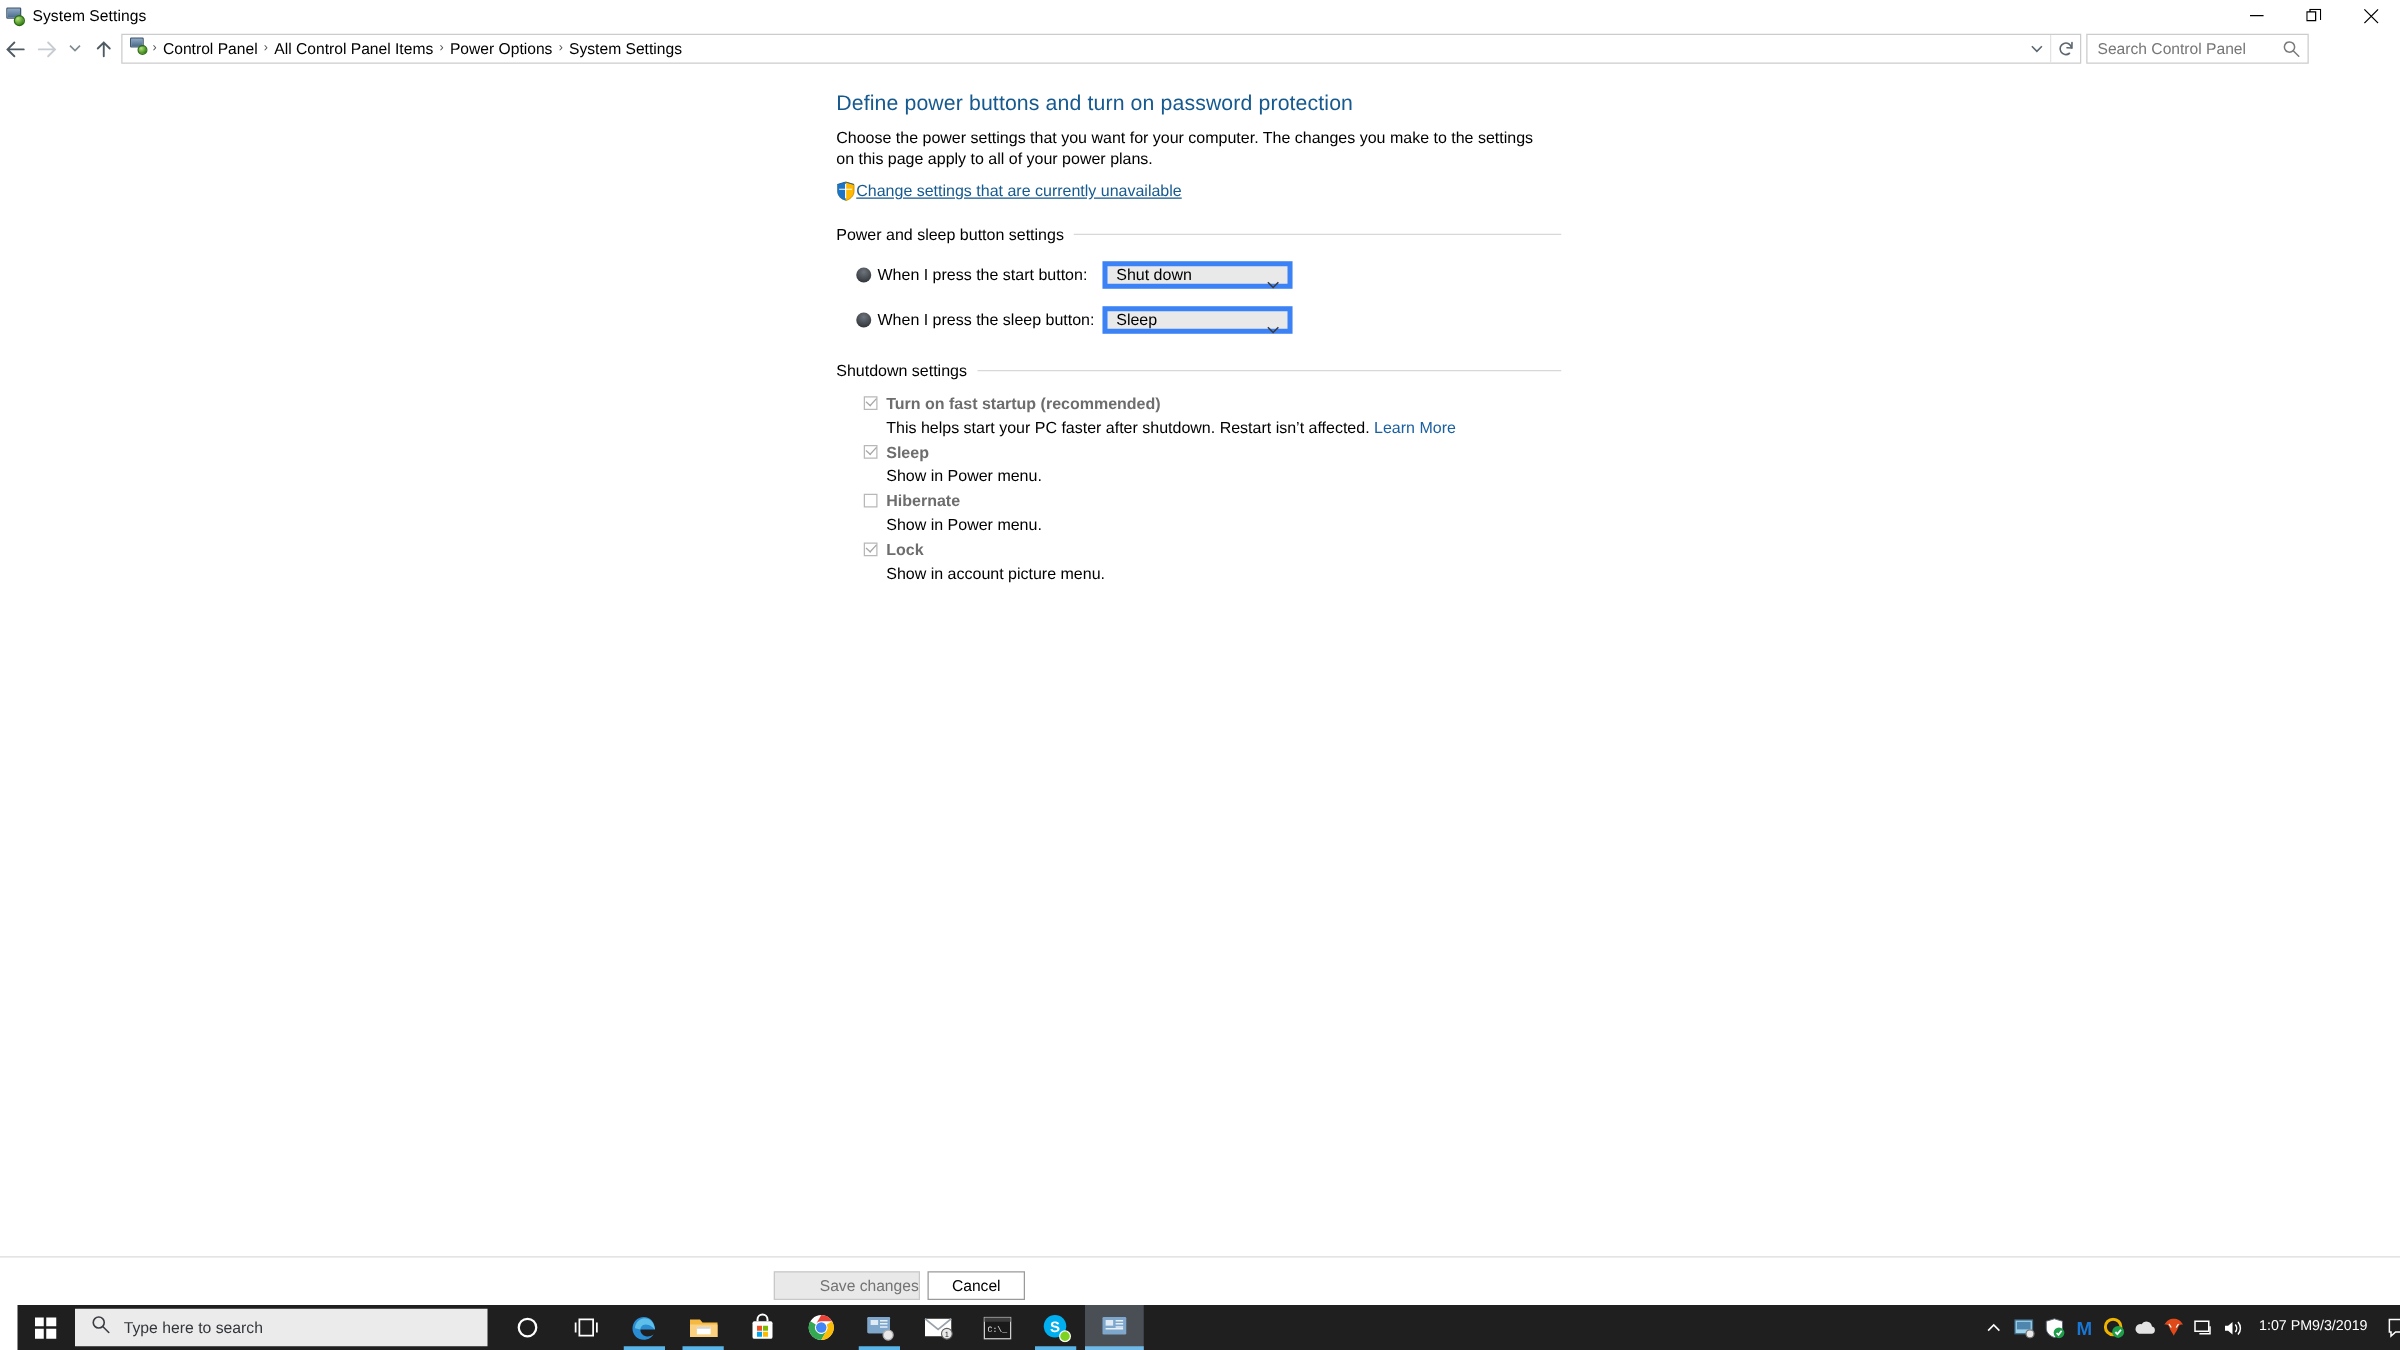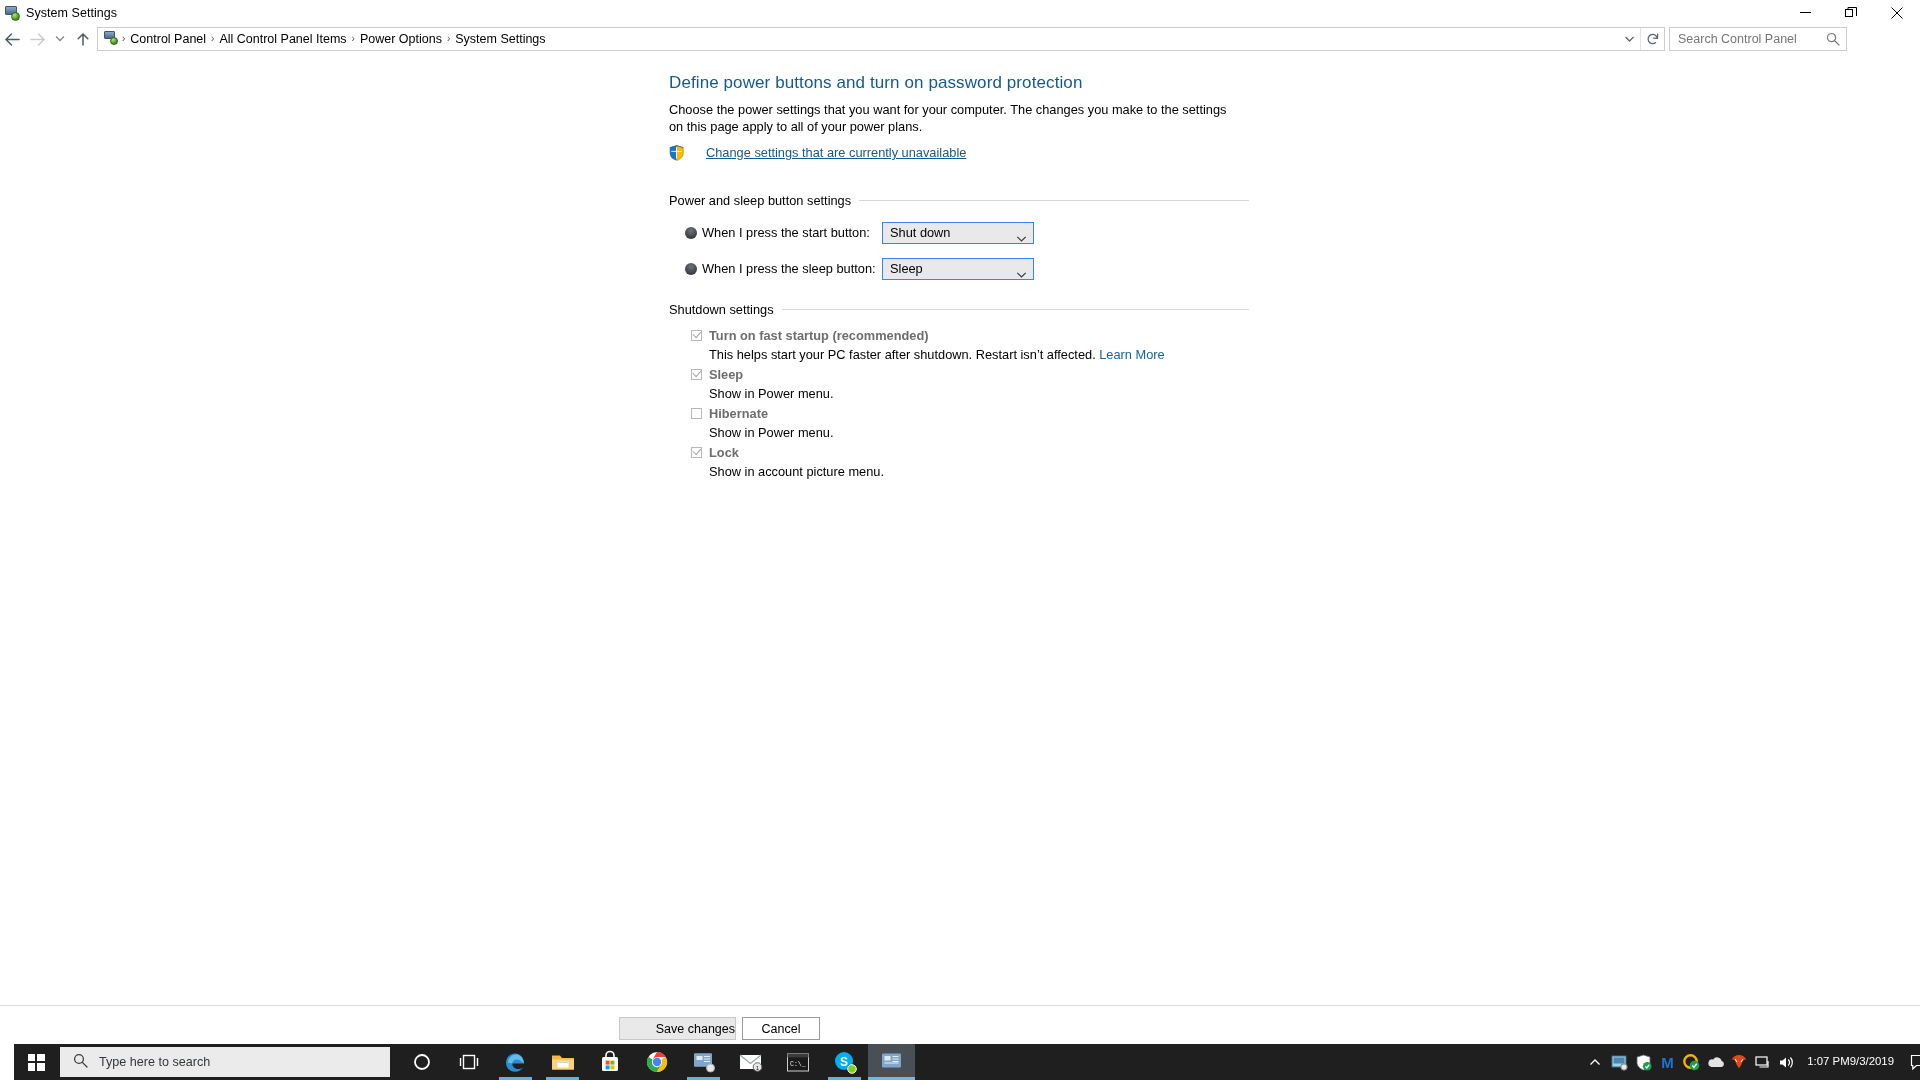--- a/index.html
+++ b/index.html
@@ -192,22 +192,22 @@
   .page-desc {
     font-size: 12.8px;
     color: #000000;
     line-height: 1.32;
     width: 568px;
     margin-bottom: 9px;
   }
   .shield-link {
     display: flex;
     align-items: center;
-    gap: 22px;
-    margin-bottom: 32px;
+    gap: 1px;
+    margin-bottom: 19px;
   }
   .shield-link .lnk {
     font-size: 12.8px;
     color: #15598f;
     text-decoration: underline;
     text-decoration-color: #15598f;
     cursor: pointer;
   }
   .shield {
     width: 15px; height: 16px;
@@ -266,21 +266,21 @@
   .powerbtn-icon .glyph {
     position: absolute;
     left: 0; top: 0; right: 0; bottom: 0;
     display: flex; align-items: center; justify-content: center;
     z-index: 3;
   }
 
   .dropdown {
     width: 152px; height: 22px;
     background: #e9e9e9;
-    border: 1px solid #3b82f6;
+    border: 4px solid #3b82f6;
     display: flex;
     align-items: center;
     position: relative;
     cursor: default;
   }
   .dropdown .val {
     font-size: 12.8px;
     color: #000000;
     margin-left: 7px;
     white-space: nowrap;
@@ -356,21 +356,21 @@
     height: 23px;
     min-width: 95px;
     font-family: "Liberation Sans", sans-serif;
     font-size: 12.5px;
     background: #e9e9e9;
     border: 1px solid #adadad;
     color: #000;
     display: flex; align-items: center; justify-content: center;
   }
   .btn.disabled {
-    color: #000000;
+    color: #737373;
     background: #e9e9e9;
     border-color: #c8c8c8;
     padding-left: 36px;
   }
   .btn.cancel { min-width: 78px; background: #ffffff; border: 1px solid #9a9a9a; }
 
   
   .taskbar {
     position: absolute;
     left: 14px; bottom: 0;

